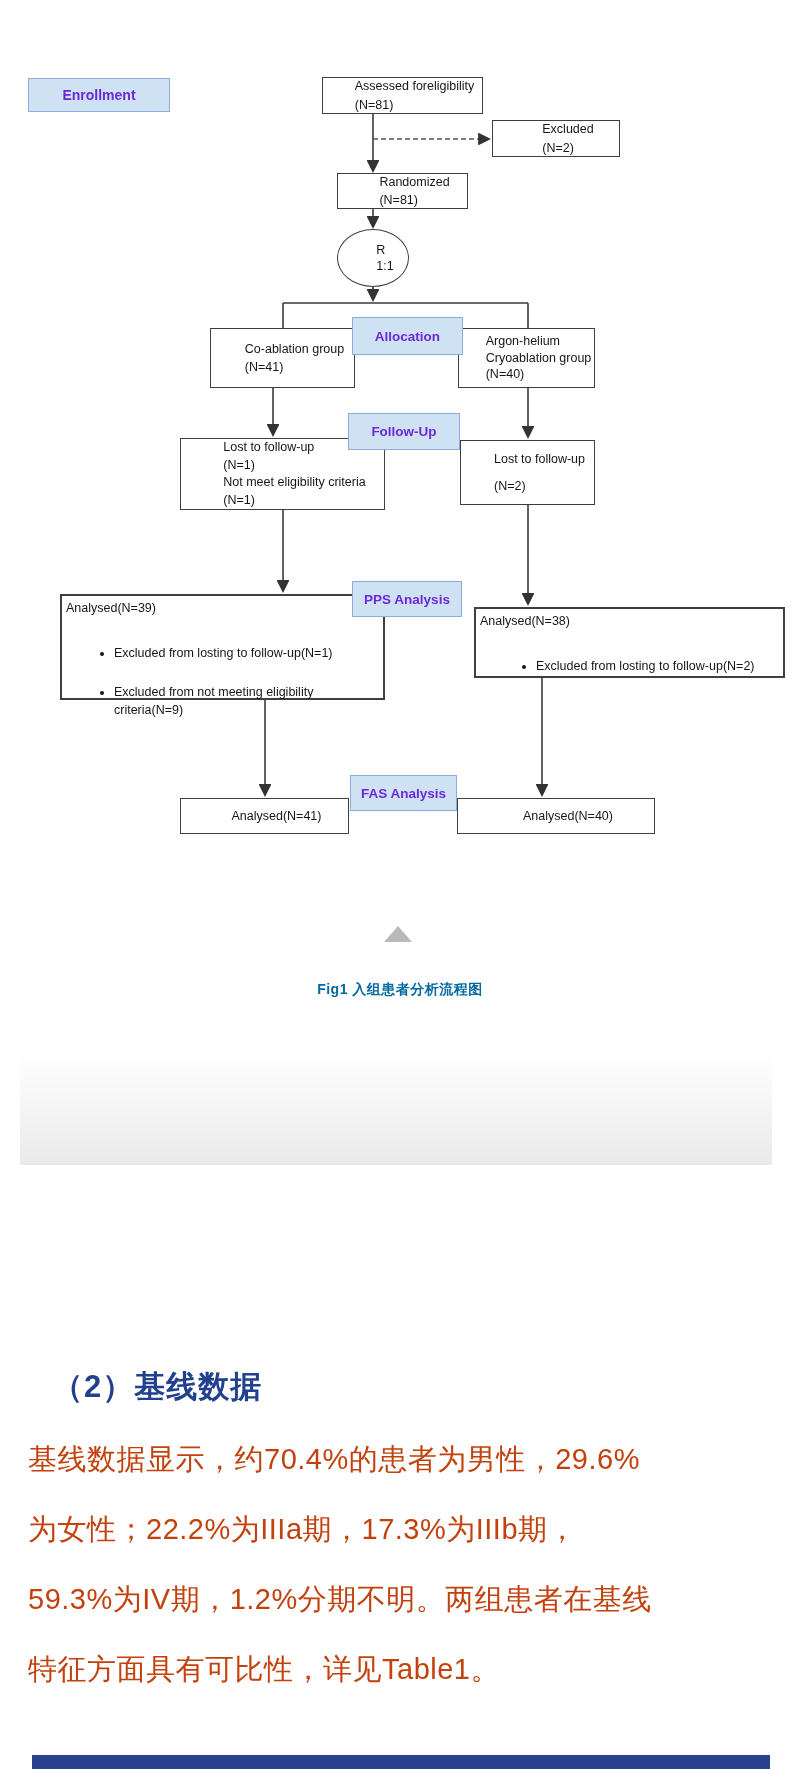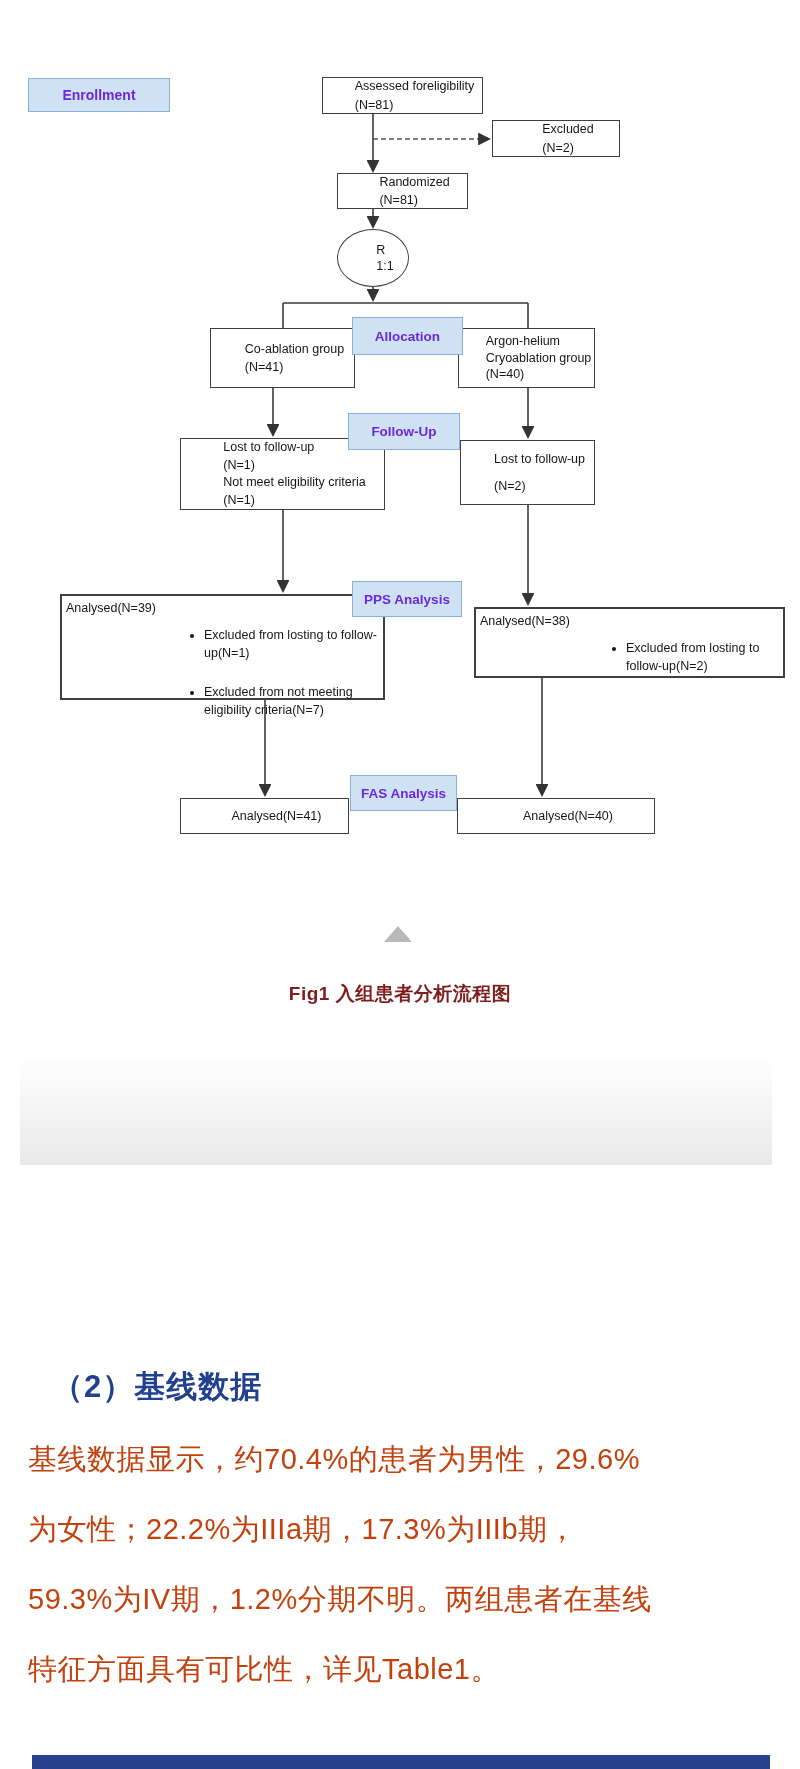--- a/index.html
+++ b/index.html
@@ -21,35 +21,35 @@
   }
   .bluebox {
     position:absolute; z-index:3; box-sizing:border-box;
     background:var(--accent-blue-fill,#cfe2f3);
     border:1.5px solid var(--accent-blue-border,#8ab0da);
     display:flex; align-items:center; justify-content:center;
     font-weight:bold; font-size:13.5px; color:#6d28d9;
   }
   .ellipse { border-radius:50%; line-height:1.3; }
   .analysed {
-    flex-direction:row; align-items:flex-start; justify-content:space-between;
+    flex-direction:column; align-items:flex-start; justify-content:space-between;
     text-align:left; padding:3px 4px; border-width:2px;
   }
   .analysed ul { margin:8px 0 0 48px; padding:0; }
   .analysed li { margin:1px 0; }
   .loose { line-height:2.1; }
   
   .tri {
     position:absolute; left:384px; top:926px; width:0; height:0; z-index:2;
     border-left:14px solid transparent; border-right:14px solid transparent;
     border-bottom:16px solid #b9b9b9;
   }
   .caption {
     position:absolute; left:0; top:981px; width:800px; text-align:center;
-    font-size:19px; font-weight:bold; color:#7f1d1d; letter-spacing:0.5px;
+    font-size:14px; font-weight:bold; color:#0369a1; letter-spacing:0.5px;
   }
   .grayband {
     position:absolute; left:20px; top:1058px; width:752px; height:107px;
     background:linear-gradient(180deg,#fefefe 0%,#f3f3f3 55%,#e9e9e9 100%);
   }
   
   .heading {
     position:absolute; left:52px; top:1366px;
     font-size:31px; font-weight:bold; letter-spacing:1px;
     color:var(--heading-navy,#21418f);
@@ -125,21 +125,21 @@
 
     <div class="box loose" style="left:460px;top:440px;width:135px;height:65px;">Lost to follow-up
 (N=2)</div>
 
     <div class="bluebox" style="left:352px;top:581px;width:110px;height:36px;">PPS Analysis</div>
 
     <div class="box analysed" style="left:60px;top:594px;width:325px;height:106px;">
       <span>Analysed(N=39)</span>
       <ul>
         <li>Excluded from losting to follow-up(N=1)</li>
-        <li>Excluded from not meeting eligibility criteria(N=7)</li>
+        <li>Excluded from not meeting eligibility criteria(N=9)</li>
       </ul>
     </div>
 
     <div class="box analysed" style="left:458px;top:607px;width:311px;height:71px;margin-left:16px;">
       <span>Analysed(N=38)</span>
       <ul style="margin-left:56px;">
         <li>Excluded from losting to follow-up(N=2)</li>
       </ul>
     </div>
 

